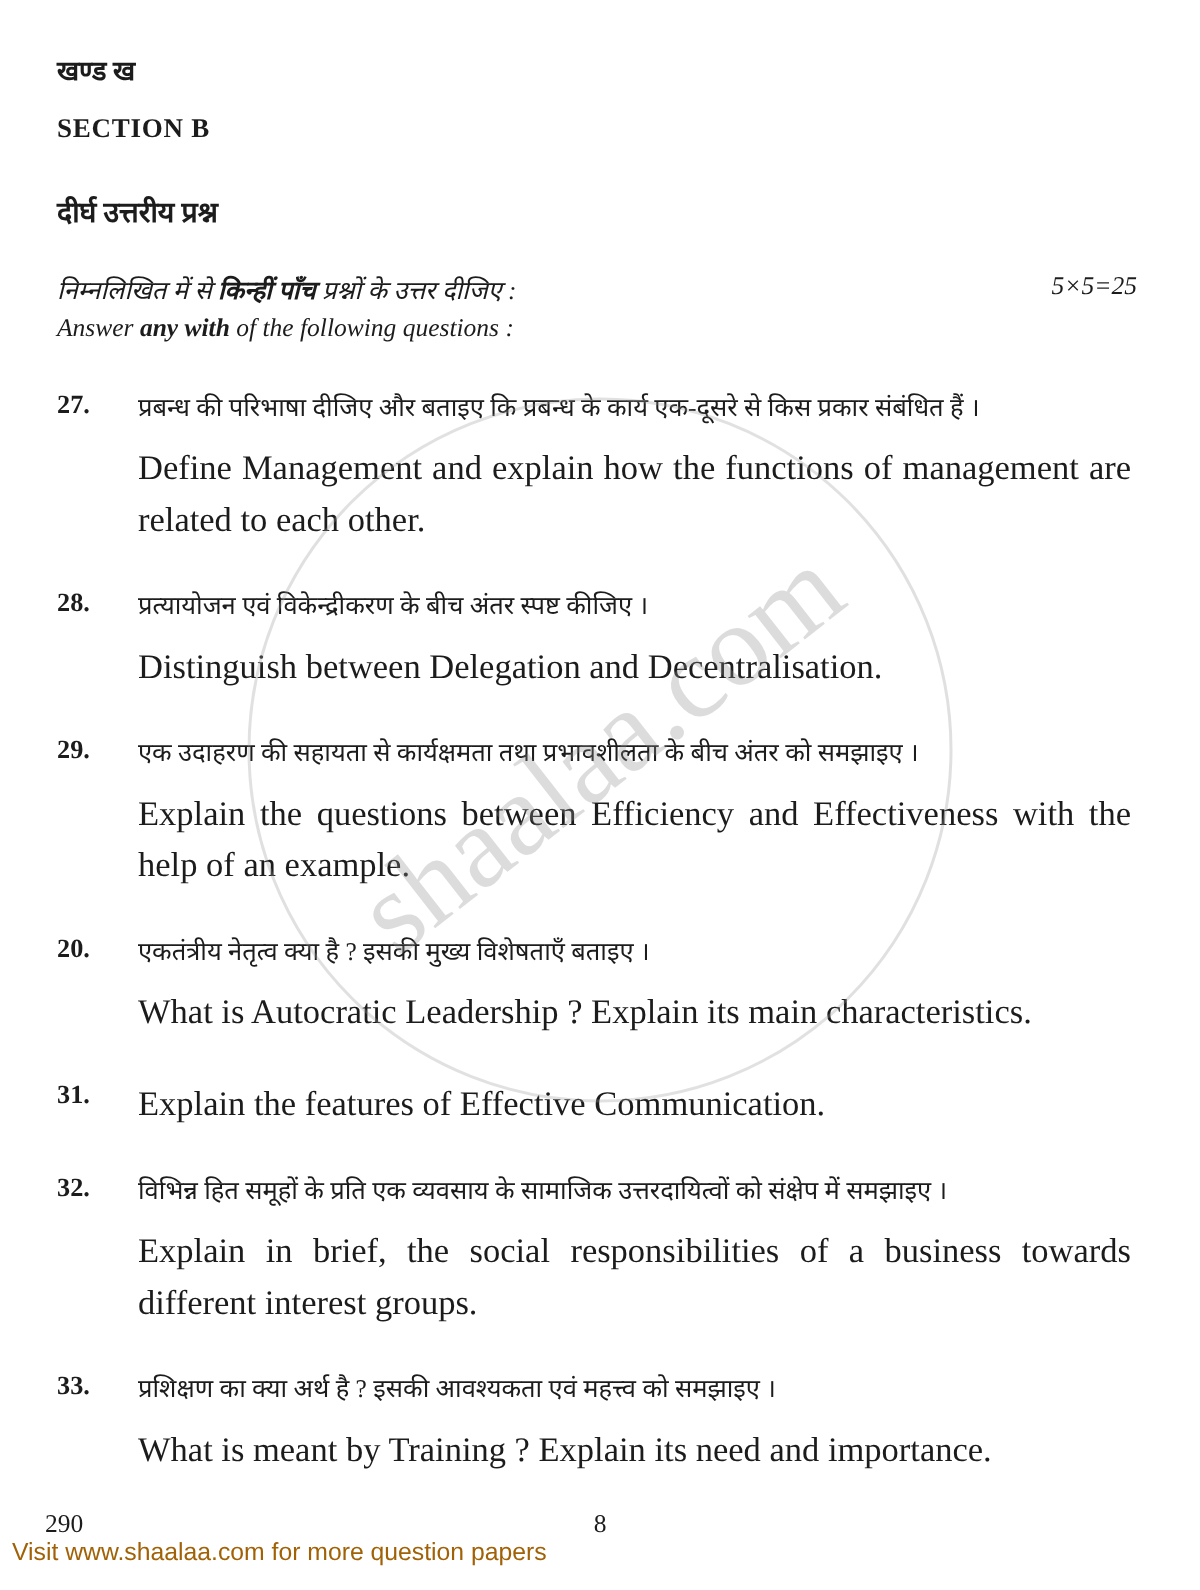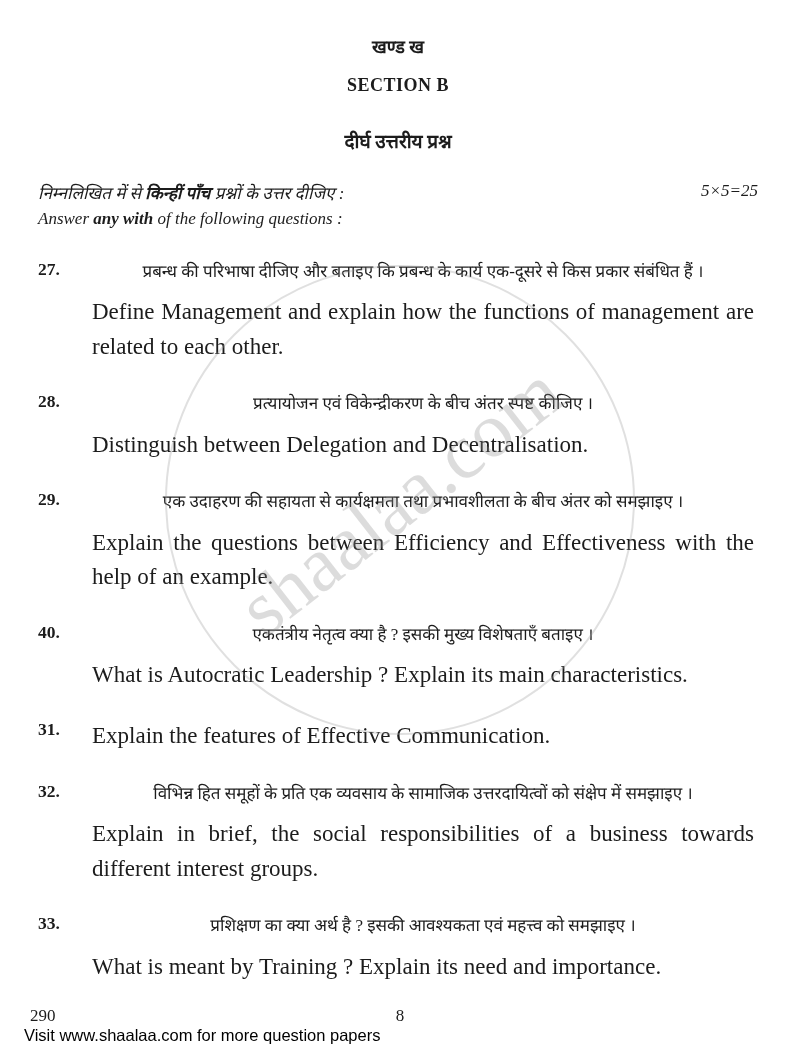--- a/index.html
+++ b/index.html
@@ -8,42 +8,42 @@
     width: 800px; height: 1060px;
     background: #ffffff;
     font-family: "Liberation Serif", "DejaVu Serif", serif;
     color: #1c1c1c;
     position: relative;
     overflow: hidden;
   }
   .page { position: relative; width: 800px; height: 1060px; }
   .content { padding: 34px 42px 0 38px; position: relative; z-index: 2; }
 
-  .center-head { text-align: center; font-weight: bold; font-size: 18px; margin: 0; }
+  .center-head { text-align: left; font-weight: bold; font-size: 18px; margin: 0; }
   .head-hi-1 { margin-top: 0; }
   .head-en-1 { margin-top: 17px; letter-spacing: 0.5px; }
   .head-hi-2 { margin-top: 32px; font-size: 19px; }
   .head-en-2 { margin-top: 9px; }
 
   .instr-row {
     margin-top: 27px;
     display: flex;
     justify-content: space-between;
     align-items: flex-start;
     font-style: italic;
     font-size: 17px;
   }
   .instr-en { margin-top: 5px; font-style: italic; font-size: 17px; }
   .bold-inline { font-weight: bold; }
 
   .questions { margin-top: 30px; font-family: Liberation Serif, serif; }
   .question { display: flex; margin-bottom: 27px; }
   .q-num { width: 54px; font-weight: bold; font-size: 17.5px; flex-shrink: 0; }
   .q-body { flex: 1; padding-right: 4px; }
-  .q-hi { margin: 0 0 10px 0; font-size: 17px; line-height: 1.55; text-align: center; }
+  .q-hi { margin: 0 0 10px 0; font-size: 17px; line-height: 1.55; }
   .q-en { margin: 0; font-size: 23px; line-height: 1.5; text-align: justify; }
 
   .watermark {
     position: absolute;
     left: 50%; top: 500px;
     width: 470px; height: 470px;
     transform: translate(-50%, -50%);
     z-index: 3;
     pointer-events: none;
     opacity: 0.30;
@@ -75,22 +75,21 @@
     font-size: 17px;
   }
   .footer-page-num {
     position: absolute; left: 0; right: 0; top: 4px;
     text-align: center; font-size: 17px;
   }
   .footer-link {
     position: absolute; left: 8px; top: 24px;
     font-family: "Liberation Sans", "DejaVu Sans", sans-serif;
     font-size: 16.5px;
-    color: #000000;
-    margin-left: 16px;
+    color: #a16207;
   }
 </style>
 </head>
 <body>
 
 <div class="page">
 
   <div class="watermark">
     <div class="watermark-circle"></div>
     <div class="watermark-text">shaalaa.com</div>
@@ -132,21 +131,21 @@
 
       <div class="question">
         <div class="q-num">29.</div>
         <div class="q-body">
           <p class="q-hi">एक उदाहरण की सहायता से कार्यक्षमता तथा प्रभावशीलता के बीच अंतर को समझाइए ।</p>
           <p class="q-en">Explain the questions between Efficiency and Effectiveness with the help of an example.</p>
         </div>
       </div>
 
       <div class="question">
-        <div class="q-num">40.</div>
+        <div class="q-num">20.</div>
         <div class="q-body">
           <p class="q-hi">एकतंत्रीय नेतृत्व क्या है ? इसकी मुख्य विशेषताएँ बताइए ।</p>
           <p class="q-en">What is Autocratic Leadership ? Explain its main characteristics.</p>
         </div>
       </div>
 
       <div class="question">
         <div class="q-num">31.</div>
         <div class="q-body">
           <p class="q-en">Explain the features of Effective Communication.</p>

